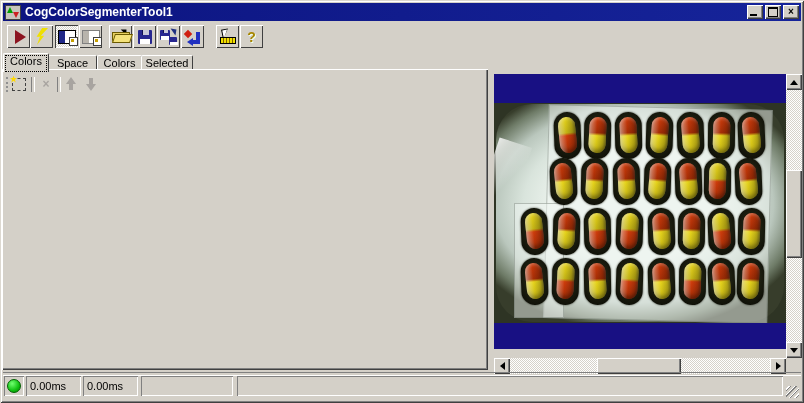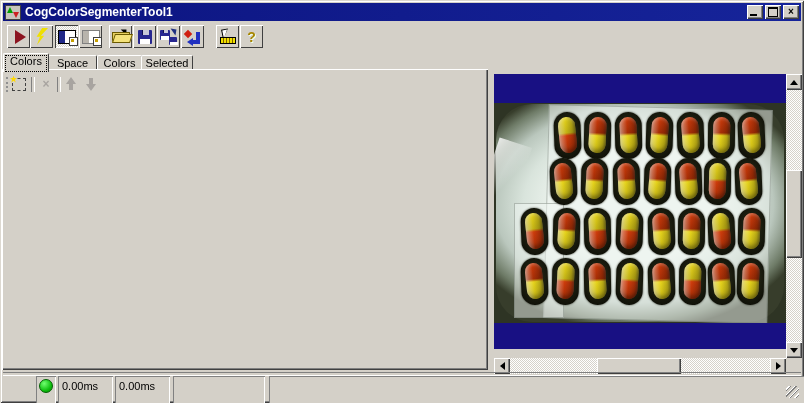--- a/index.html
+++ b/index.html
@@ -137,22 +137,22 @@
     display:flex;align-items:center;justify-content:center;}
   .track{background:repeating-conic-gradient(#fff 0% 25%, #d6d2ca 0% 50%);background-size:2px 2px;}
   .thumb{position:absolute;background:#d4d0c8;
     box-shadow:inset 1px 1px 0 #fff, inset -1px -1px 0 #404040, inset -2px -2px 0 #808080;}
   .t-l{width:0;height:0;border-top:4px solid transparent;border-bottom:4px solid transparent;border-right:5px solid #000;}
   .t-r{width:0;height:0;border-top:4px solid transparent;border-bottom:4px solid transparent;border-left:5px solid #000;}
   .t-u{width:0;height:0;border-left:4px solid transparent;border-right:4px solid transparent;border-bottom:5px solid #000;}
   .t-d{width:0;height:0;border-left:4px solid transparent;border-right:4px solid transparent;border-top:5px solid #000;}
   
   .statussep{left:3px;top:372px;right:3px;height:2px;border-top:1px solid #808080;border-bottom:1px solid #fff;}
-  .spanel{position:absolute;top:376px;height:28px;background:#d4d0c8;
-    box-shadow:inset 1px 1px 0 #808080, inset -1px -1px 0 #fff;line-height:20px;padding-left:4px;box-sizing:border-box;margin-left:32px;}
+  .spanel{position:absolute;top:376px;height:20px;background:#d4d0c8;
+    box-shadow:inset 1px 1px 0 #808080, inset -1px -1px 0 #fff;line-height:20px;padding-left:4px;box-sizing:border-box;}
   .led{width:12px;height:12px;border-radius:50%;background:radial-gradient(circle at 35% 30%, #70ff70, #10c010 60%, #008000);border:1px solid #006000;margin:3px 0 0 1px;}
   .gripcorner{left:786px;top:386px;width:13px;height:12px;
     background:repeating-linear-gradient(135deg, transparent 0 2px, #fff 2px 3px, #808080 3px 4px);}
 </style>
 </head>
 <body>
 
 <div class="window">
 
   <div class="abs titlebar">

